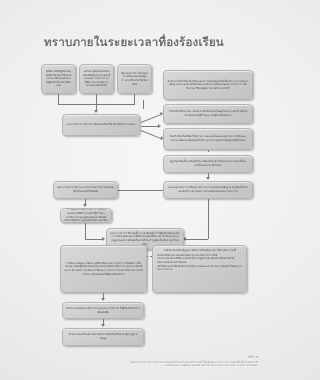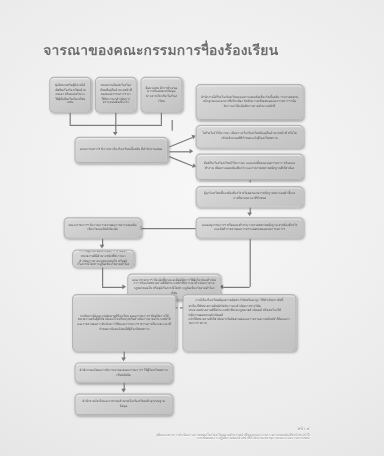--- a/index.html
+++ b/index.html
@@ -54,21 +54,21 @@
 
   .footer{position:absolute;right:10px;text-align:right;color:#8a8a8a;text-shadow:0 1px 0 #fff;}
   .footer .pg{font-size:3.4px;display:block;margin-bottom:1.5px;}
   .footer .fl{font-size:2.6px;line-height:1.5;display:block;}
 </style>
 </head>
 <body>
 
 <div id="canvas">
 
-  <div class="title">จารณาของคณะกรรมการฯื่องร้องเรียน</div>
+  <div class="title">ทราบภายในระยะเวลาทื่องร้องเรียน</div>
 
   <div class="node" style="left:41px;top:64px;width:35px;height:30px;">
     <span class="t">ผู้เสียหายหรือผู้มีส่วนได้เสียยื่นเรื่องร้องเรียนด้วยตนเอง หรือมอบอำนาจให้ผู้อื่นยื่นเรื่องร้องเรียนแทน</span>
   </div>
 
   <div class="node" style="left:79px;top:64px;width:35px;height:30px;">
     <span class="t">หน่วยงานอื่นส่งเรื่องร้องเรียนที่อยู่ในอำนาจหน้าที่ของคณะกรรมการฯ มาให้พิจารณาดำเนินการตรวจสอบข้อเท็จจริง</span>
   </div>
 
   <div class="node" style="left:117px;top:64px;width:35px;height:30px;">

